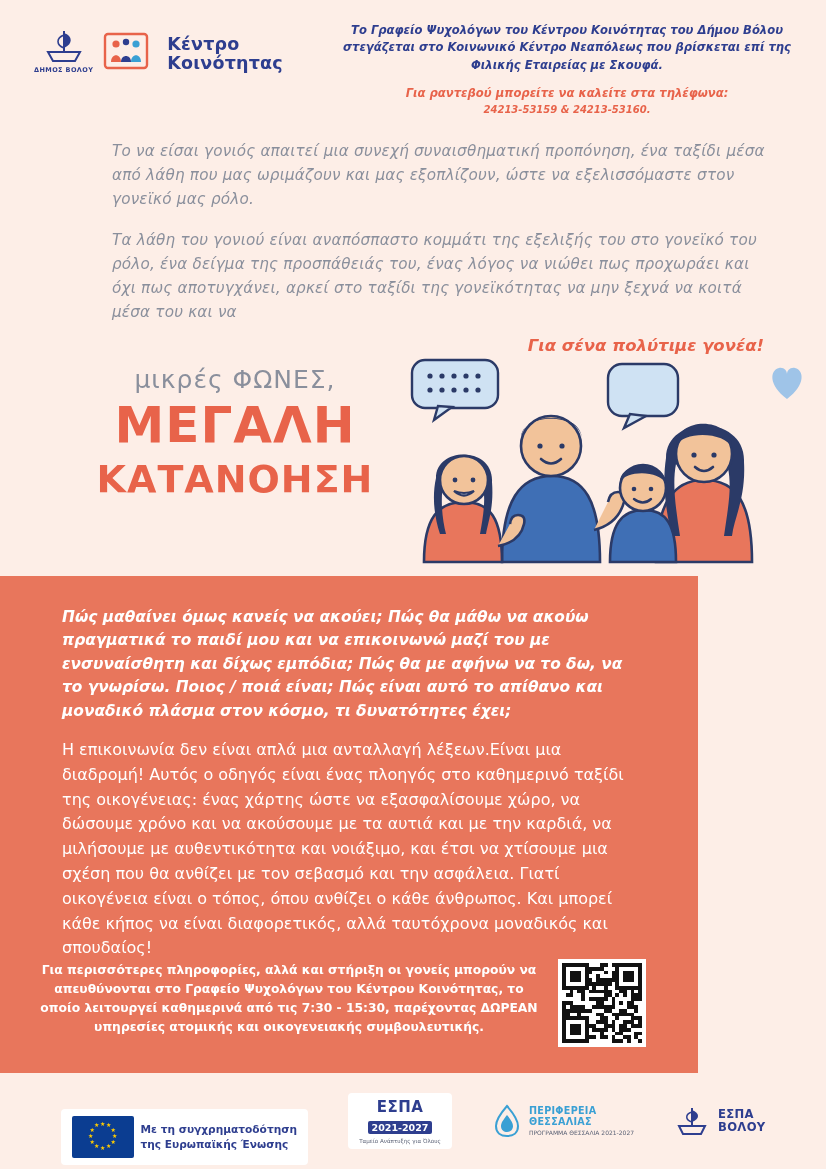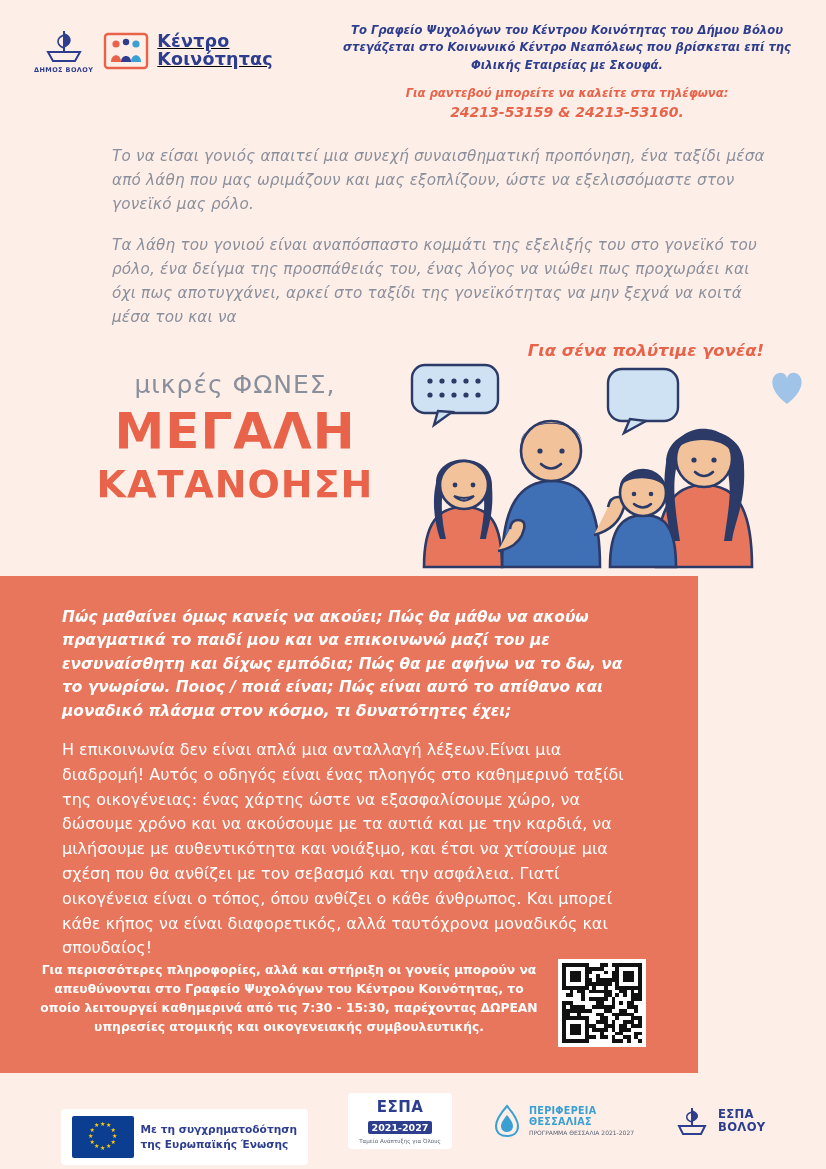--- a/index.html
+++ b/index.html
@@ -30,21 +30,21 @@
     gap: 10px;
     padding-top: 10px;
     flex: 0 0 290px;
   }
   .logo-volos { display: flex; flex-direction: column; align-items: center; }
   .logo-volos .glyph { width: 44px; height: 40px; }
   .logo-volos .cap {
     font-size: 6.5px; color: #2e3e8f; font-weight: bold; letter-spacing: .4px;
     line-height: 1.15; text-align: center; margin-top: 1px;
   }
-  .logo-kentro { display: flex; align-items: center; gap: 8px; text-decoration: underline; }
+  .logo-kentro { display: flex; align-items: flex-end; gap: 18px; }
   .kk-mark { width: 46px; height: 44px; }
   .kk-text { line-height: 1.05; }
   .kk-text div {
     font-family: "DejaVu Sans", sans-serif;
     font-size: 17.5px; font-weight: bold; color: #2e3e8f; letter-spacing: .2px;
   }
   .header-text {
     flex: 1;
     text-align: center;
     padding-top: 6px;
@@ -60,21 +60,21 @@
     color: #e8634a;
     font-weight: bold;
     font-size: 11.6px;
     font-style: italic;
     line-height: 1.5;
     margin-top: 11px;
   }
   .header-text .phones {
     color: #e8634a;
     font-weight: bold;
-    font-size: 14px;
+    font-size: 10px;
     font-style: italic;
     line-height: 1.4;
   }
 
   
   .intro {
     padding: 22px 48px 0 112px;
     color: #8a8f9c;
     font-size: 15.2px;
     font-style: italic;

